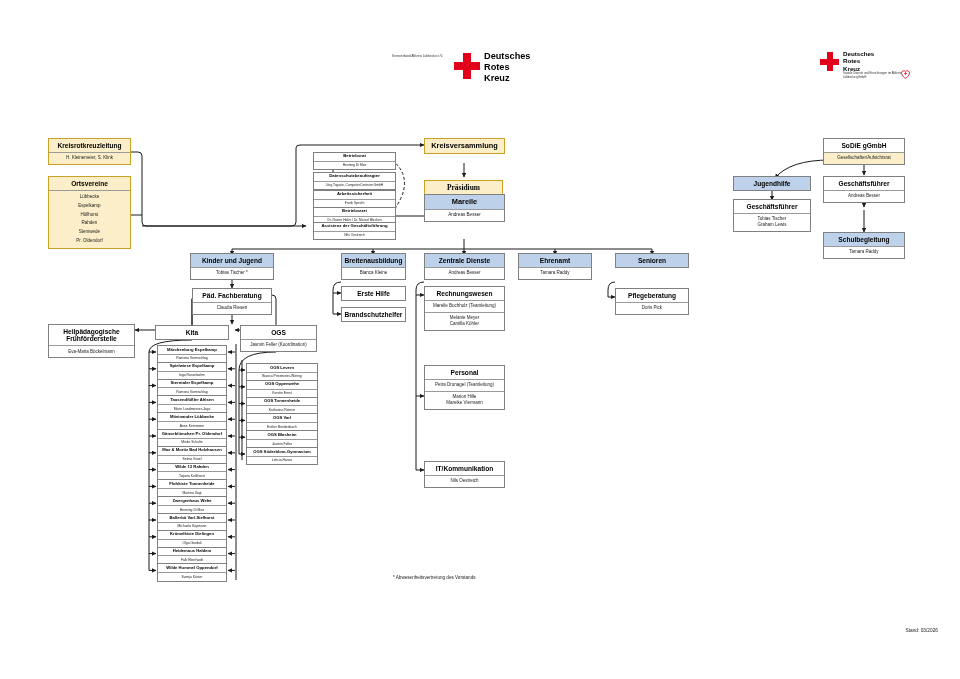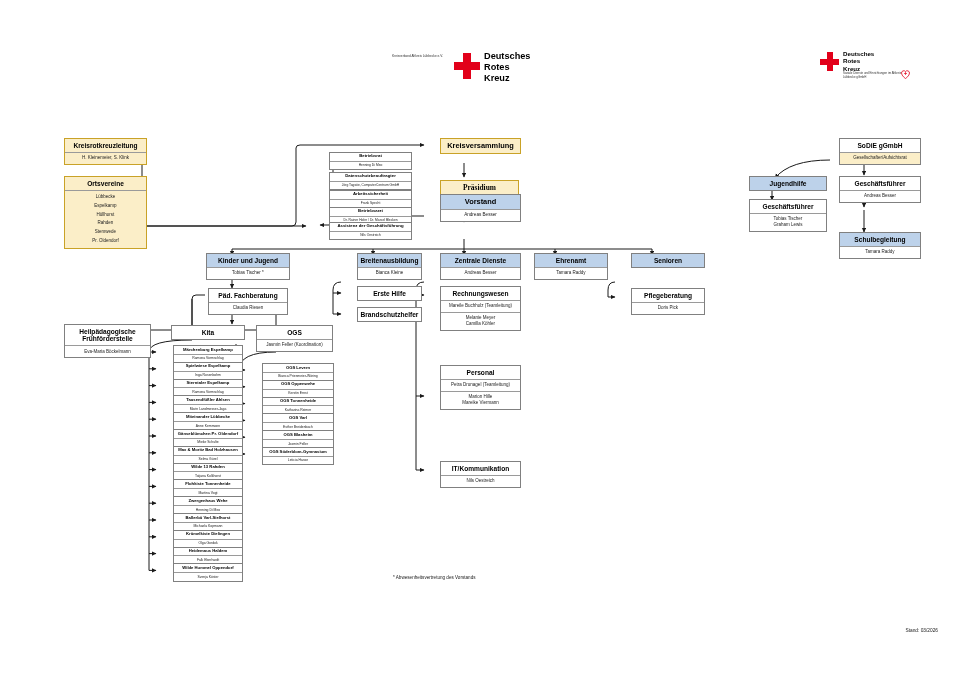--- a/index.html
+++ b/index.html
@@ -46,21 +46,21 @@
   .sd-sub {
     position:absolute; left:23px; top:21px; width:62px;
     font-size:2.9px; line-height:1.45; color:#333;
   }
   .sd-heart {
     position:absolute; right:0px; top:18px; width:13px; height:12px;
     color:#e2001a;
   }
 
   
-  .box { position:absolute; border:1px solid #808080; background:#fff;margin-left:16px; }
+  .box { position:absolute; border:1px solid #808080; background:#fff; }
   .bx-head {
     text-align:center; font-weight:bold; color:#000;
     padding:1px 2px; line-height:1.15;
   }
   .bx-body {
     text-align:center; color:#222; border-top:1px solid #9a9a9a;
     padding:1px 2px; line-height:1.35;
   }
   .cream .bx-head { background:#fbeec8; }
   .cream .bx-body { background:#fbeec8; }
@@ -282,21 +282,21 @@
   <div class="box cream lvl1" style="left:424px; top:138px; width:81px;">
     <div class="bx-head">Kreisversammlung</div>
   </div>
 
   <div class="box cream lvl1" style="left:424px; top:180px; width:79px;font-family:Liberation Serif, serif;">
     <div class="bx-head">Präsidium</div>
     <div class="bx-body">Präsident Michael Kasche</div>
   </div>
 
   <div class="box blue lvl1" style="left:424px; top:194px; width:81px; top:194px;">
-    <div class="bx-head">Vorstand</div>
+    <div class="bx-head">Mareile</div>
     <div class="bx-body">Andreas Besser</div>
   </div>
 
   <div class="box blue lvl2" style="left:190px; top:253px; width:84px;">
     <div class="bx-head">Kinder und Jugend</div>
     <div class="bx-body">Tobias Tischer *</div>
   </div>
 
   <div class="box plain lvl2" style="left:192px; top:288px; width:80px;">
     <div class="bx-head">Päd. Fachberatung</div>

